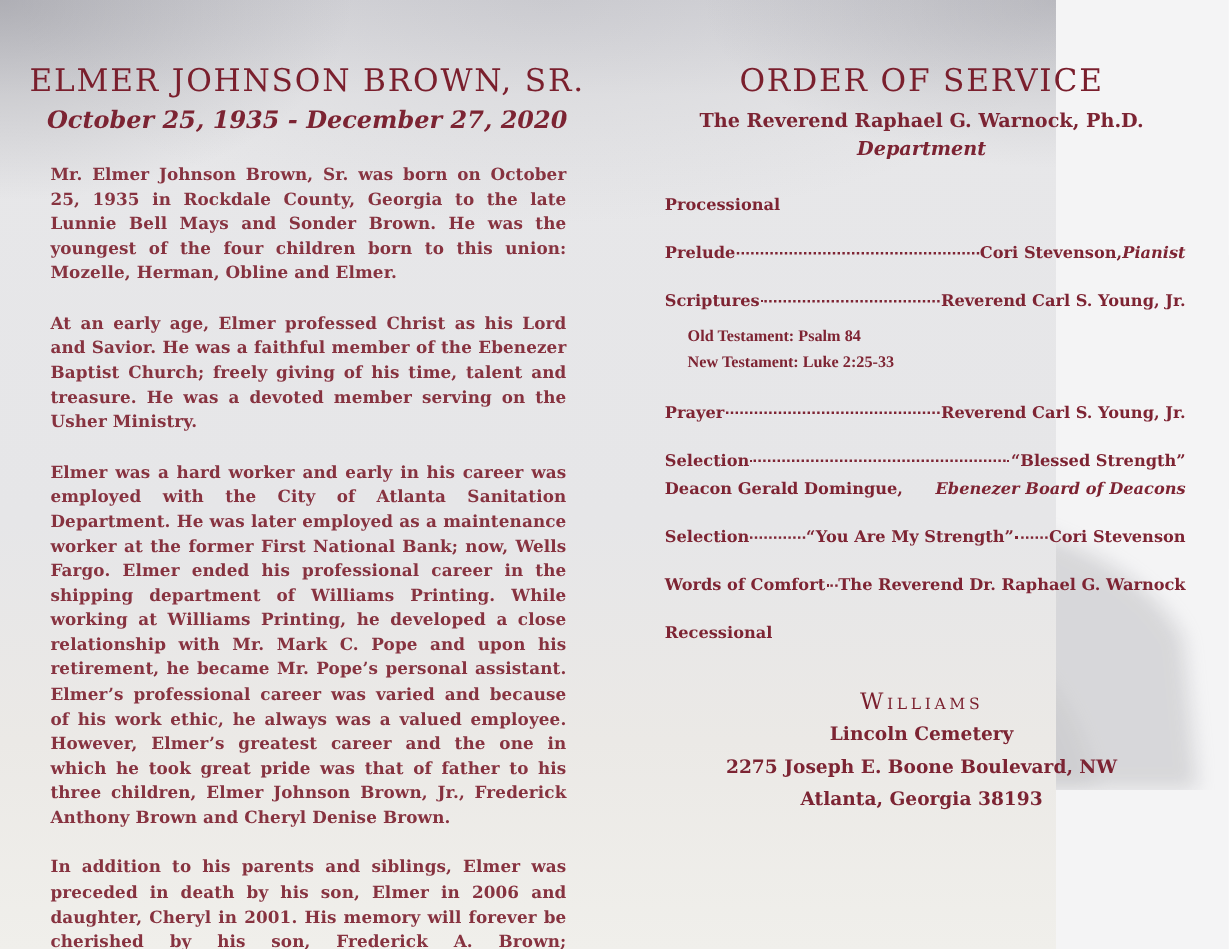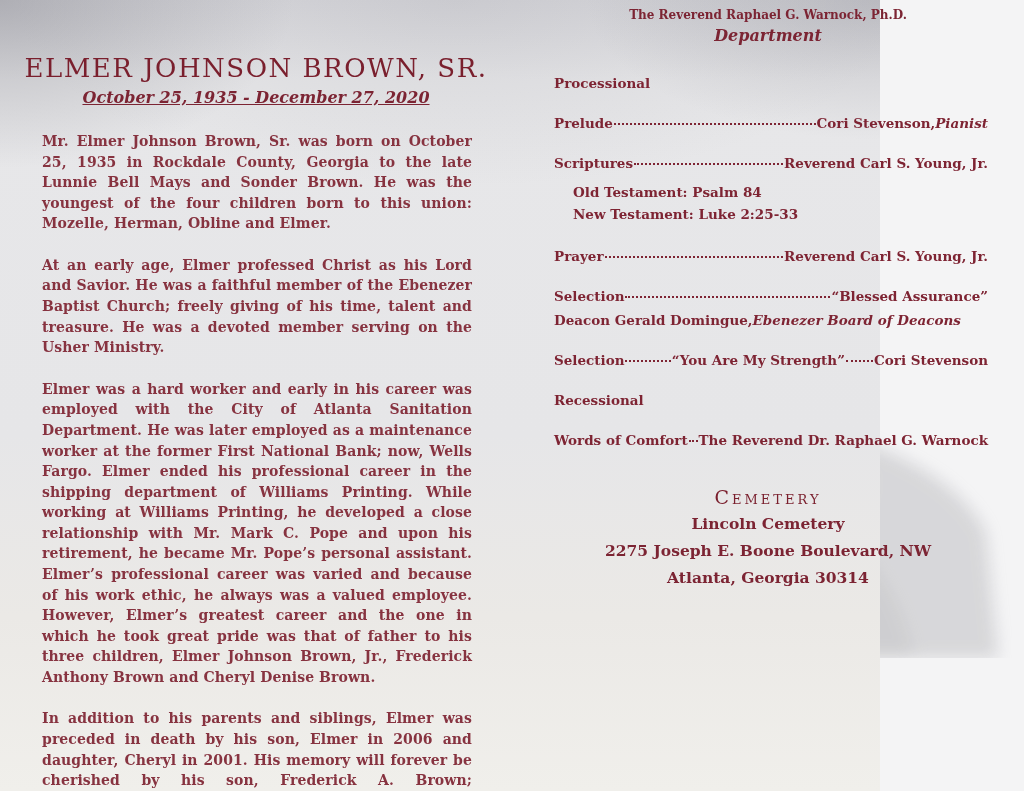--- a/index.html
+++ b/index.html
@@ -37,40 +37,40 @@
   .flourish{position:absolute;top:0;left:138px;z-index:-1;}
   .portrait{position:absolute;top:128px;left:12px;z-index:-1;opacity:.5;}
 
   .page h1{
     margin:0;padding-top:53px;text-align:center;
     font-size:26px;font-weight:400;letter-spacing:1.5px;
     color:#7a1f2d;
   }
   .dates{
     margin-top:5px;text-align:center;
-    font-size:16px;font-weight:700;font-style:italic;color:#7c2433;text-decoration:underline;
+    font-size:20px;font-weight:700;font-style:italic;color:#7c2433;
   }
   .obit{margin:24px 40px 0 42px;}
   .obit p{
     margin:0 0 21px 0;text-align:justify;
     font-size:14px;line-height:1.47;font-weight:700;
     color:#873340;letter-spacing:.1px;
   }
-  .officiant{margin-top:8px;text-align:center;font-size:12px;font-weight:700;color:#7c2433;}
+  .officiant{margin-top:8px;text-align:center;font-size:16px;font-weight:700;color:#7c2433;}
   .officiating{margin-top:4px;text-align:center;font-size:16px;font-weight:700;font-style:italic;color:#7c2433;}
 
   .program{margin:30px 36px 0 42px;color:#7e2433;}
   .row{display:flex;align-items:baseline;margin-bottom:24px;font-size:13.5px;font-weight:700;white-space:nowrap;}
   .row.gap-extra{margin-top:23px;justify-content:space-between;}
   .leader{flex:1;min-width:8px;border-bottom:2.2px dotted #7e2433;transform:translateY(-3px);margin:0 1px;}
   .leader.short{flex:.6;}
   .it{font-style:italic;}
-  .subs{margin:-14px 0 22px 19px;}
+  .subs{margin:-14px 0 22px 19px;font-family:Liberation Serif, serif;}
   .subline{font-size:13.5px;font-weight:700;line-height:1.65;color:#7e2433;}
-  .subright{display:flex;justify-content:flex-start;margin:-16px 0 24px 0;font-size:13.5px;font-weight:700;color:#7e2433;white-space:nowrap;}
+  .subright{display:flex;justify-content:space-between;margin:-16px 0 24px 0;font-size:13.5px;font-weight:700;color:#7e2433;white-space:nowrap;}
 
   .interment{margin-top:38px;text-align:center;color:#7c2433;}
   .int-head{font-size:19px;font-variant:small-caps;letter-spacing:3px;font-weight:500;color:#7a1f2d;}
   .int-line{margin-top:5px;font-size:15.5px;font-weight:700;line-height:1.45;}
 </style>
 </head>
 <body>
 
 <div class="spread">
   <div class="marble"></div>
@@ -133,20 +133,21 @@
         <path stroke="#7a161d" d="M 206 -19.6 C 170 16.4, 138 36.4, 100 16.4 C 86 7.4, 76 -1.6, 68 -13.6"></path>
         <path stroke="#b03035" d="M 206 -16.4 C 170 19.6, 138 39.6, 100 19.6 C 86 10.6, 76 1.6, 68 -10.4"></path>
         <path stroke="#69121a" d="M 206 -13.2 C 170 22.8, 138 42.8, 100 22.8 C 86 13.8, 76 4.8, 68 -7.2"></path>
         <path stroke="#8e1c22" d="M 206 -10 C 170 26, 138 46, 100 26 C 86 17, 76 8, 68 -4"></path>
         <path stroke="#6d1119" d="M 88 -14 C 74 4, 58 14, 48 22 C 42 26, 43 31, 50 32"></path>
         <path stroke="#9c2127" d="M 88 -10 C 74 8, 58 18, 48 26 C 42 30, 43 35, 50 36"></path>
         <path stroke="#7a161d" d="M 88 -6 C 74 12, 58 22, 48 30 C 42 34, 43 39, 50 40"></path>
       </g>
     </svg>
 
+    <h1>ORDER OF SERVICE</h1>
     <div class="officiant">The Reverend Raphael G. Warnock, Ph.D.</div>
     <div class="officiating">Department</div>
 
     <div class="program">
 
       <div class="row">
         <span>Processional</span>
       </div>
 
       <div class="row">
@@ -168,47 +169,47 @@
 
       <div class="row">
         <span>Prayer</span>
         <span class="leader"></span>
         <span>Reverend Carl S. Young, Jr.</span>
       </div>
 
       <div class="row">
         <span>Selection</span>
         <span class="leader"></span>
-        <span>“Blessed Assurance”</span>
+        <span>“Blessed Strength”</span>
       </div>
 
       <div class="subright">
         <span>Deacon Gerald Domingue, </span>
           <span class="it">Ebenezer Board of Deacons</span>
       </div>
 
       <div class="row">
         <span>Selection</span>
         <span class="leader"></span>
         <span>“You Are My Strength”</span>
         <span class="leader short"></span>
         <span>Cori Stevenson</span>
       </div>
 
       <div class="row">
+        <span>Words of Comfort</span>
+        <span class="leader"></span>
+        <span>The Reverend Dr. Raphael G. Warnock</span>
+      </div>
+
+      <div class="row">
         <span>Recessional</span>
       </div>
-
-      <div class="row">
-        <span>Words of Comfort</span>
-        <span class="leader"></span>
-        <span>The Reverend Dr. Raphael G. Warnock</span>
-      </div>
     </div>
 
     <div class="interment">
-      <div class="int-head">Cemetery</div>
+      <div class="int-head">Williams</div>
       <div class="int-line">Lincoln Cemetery</div>
       <div class="int-line">2275 Joseph E. Boone Boulevard, NW</div>
-      <div class="int-line">Atlanta, Georgia 30314</div>
+      <div class="int-line">Atlanta, Georgia 38193</div>
     </div>
   </section>
 </div>
 
 </body></html>

